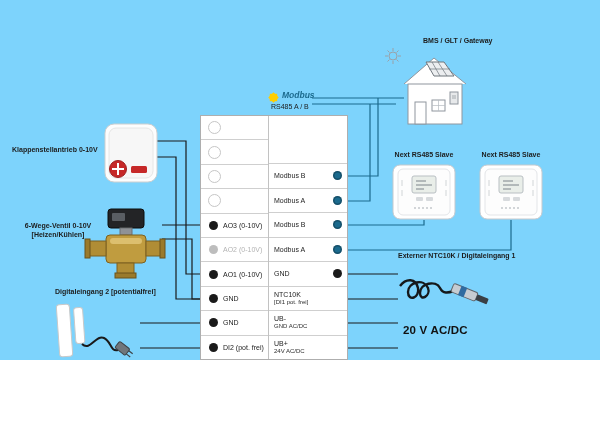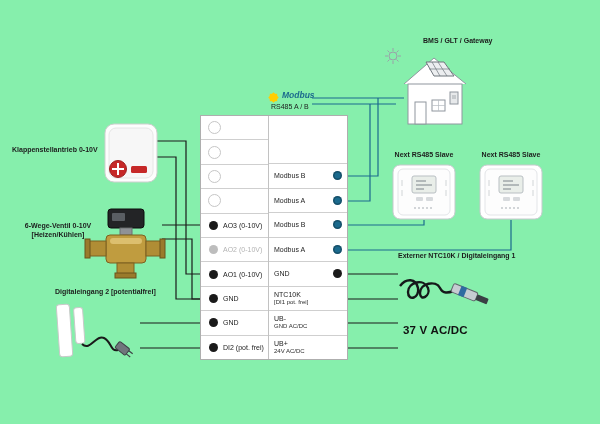--- a/index.html
+++ b/index.html
@@ -1,17 +1,17 @@
 <!DOCTYPE html>
 <html style="--modbus-blue: #1b6a8d; --wire-black: #1a1a1a; --accent-red: #c62828; --brass: #bd9a3f; --star-yellow: #ffce00;"><head>
 <meta charset="utf-8">
 <style>
   * { margin:0; padding:0; box-sizing:border-box; }
   html,body { background:#fff; font-family:"Liberation Sans", sans-serif; }
-  .canvas { position:relative; width:600px; height:424px; background:#86efac; overflow:hidden; }
+  .canvas { position:relative; width:600px; height:360px; background:#7dd3fc; overflow:hidden; }
 
   .wires { position:absolute; left:0; top:0; width:600px; height:424px; pointer-events:none; }
   .wb    { stroke:var(--wire-black,#1a1a1a); stroke-width:1.2; fill:none; }
   .wblue { stroke:var(--modbus-blue,#1b6a8d); stroke-width:1.2; fill:none; }
 
   .lbl { position:absolute; font-size:7px; font-weight:700; color:#1c1c1c; white-space:nowrap; line-height:1.25; }
   .lbl.center { text-align:center; white-space:normal; }
   .lbl.light { font-weight:400; }
   .power { position:absolute; font-size:11.5px; font-weight:700; color:#111; letter-spacing:0.2px; }
 
@@ -261,15 +261,15 @@
     <svg width="100" height="62" viewBox="0 0 100 62">
       <path d="M4 26 C10 18 20 18 22 28 C24 38 12 42 12 32 C12 22 28 18 32 28 C35 36 24 42 24 33 C24 23 40 20 44 28 C47 34 52 33 58 31" fill="none" stroke="#15181a" stroke-width="2.4"></path>
       <g transform="rotate(22 64 30)">
         <rect x="56" y="26" width="26" height="9" rx="2" fill="#c6ccd2" stroke="#60666c"></rect>
         <rect x="64" y="25.5" width="6" height="10" fill="#2f6ba0"></rect>
         <rect x="82" y="27.5" width="12" height="6" rx="1" fill="#3a3f44"></rect>
       </g>
     </svg>
   </div>
 
-  <div class="power" style="left:403px; top:324px;">37 V AC/DC</div>
+  <div class="power" style="left:403px; top:324px;">20 V AC/DC</div>
 
 </div>
 
 </body></html>

